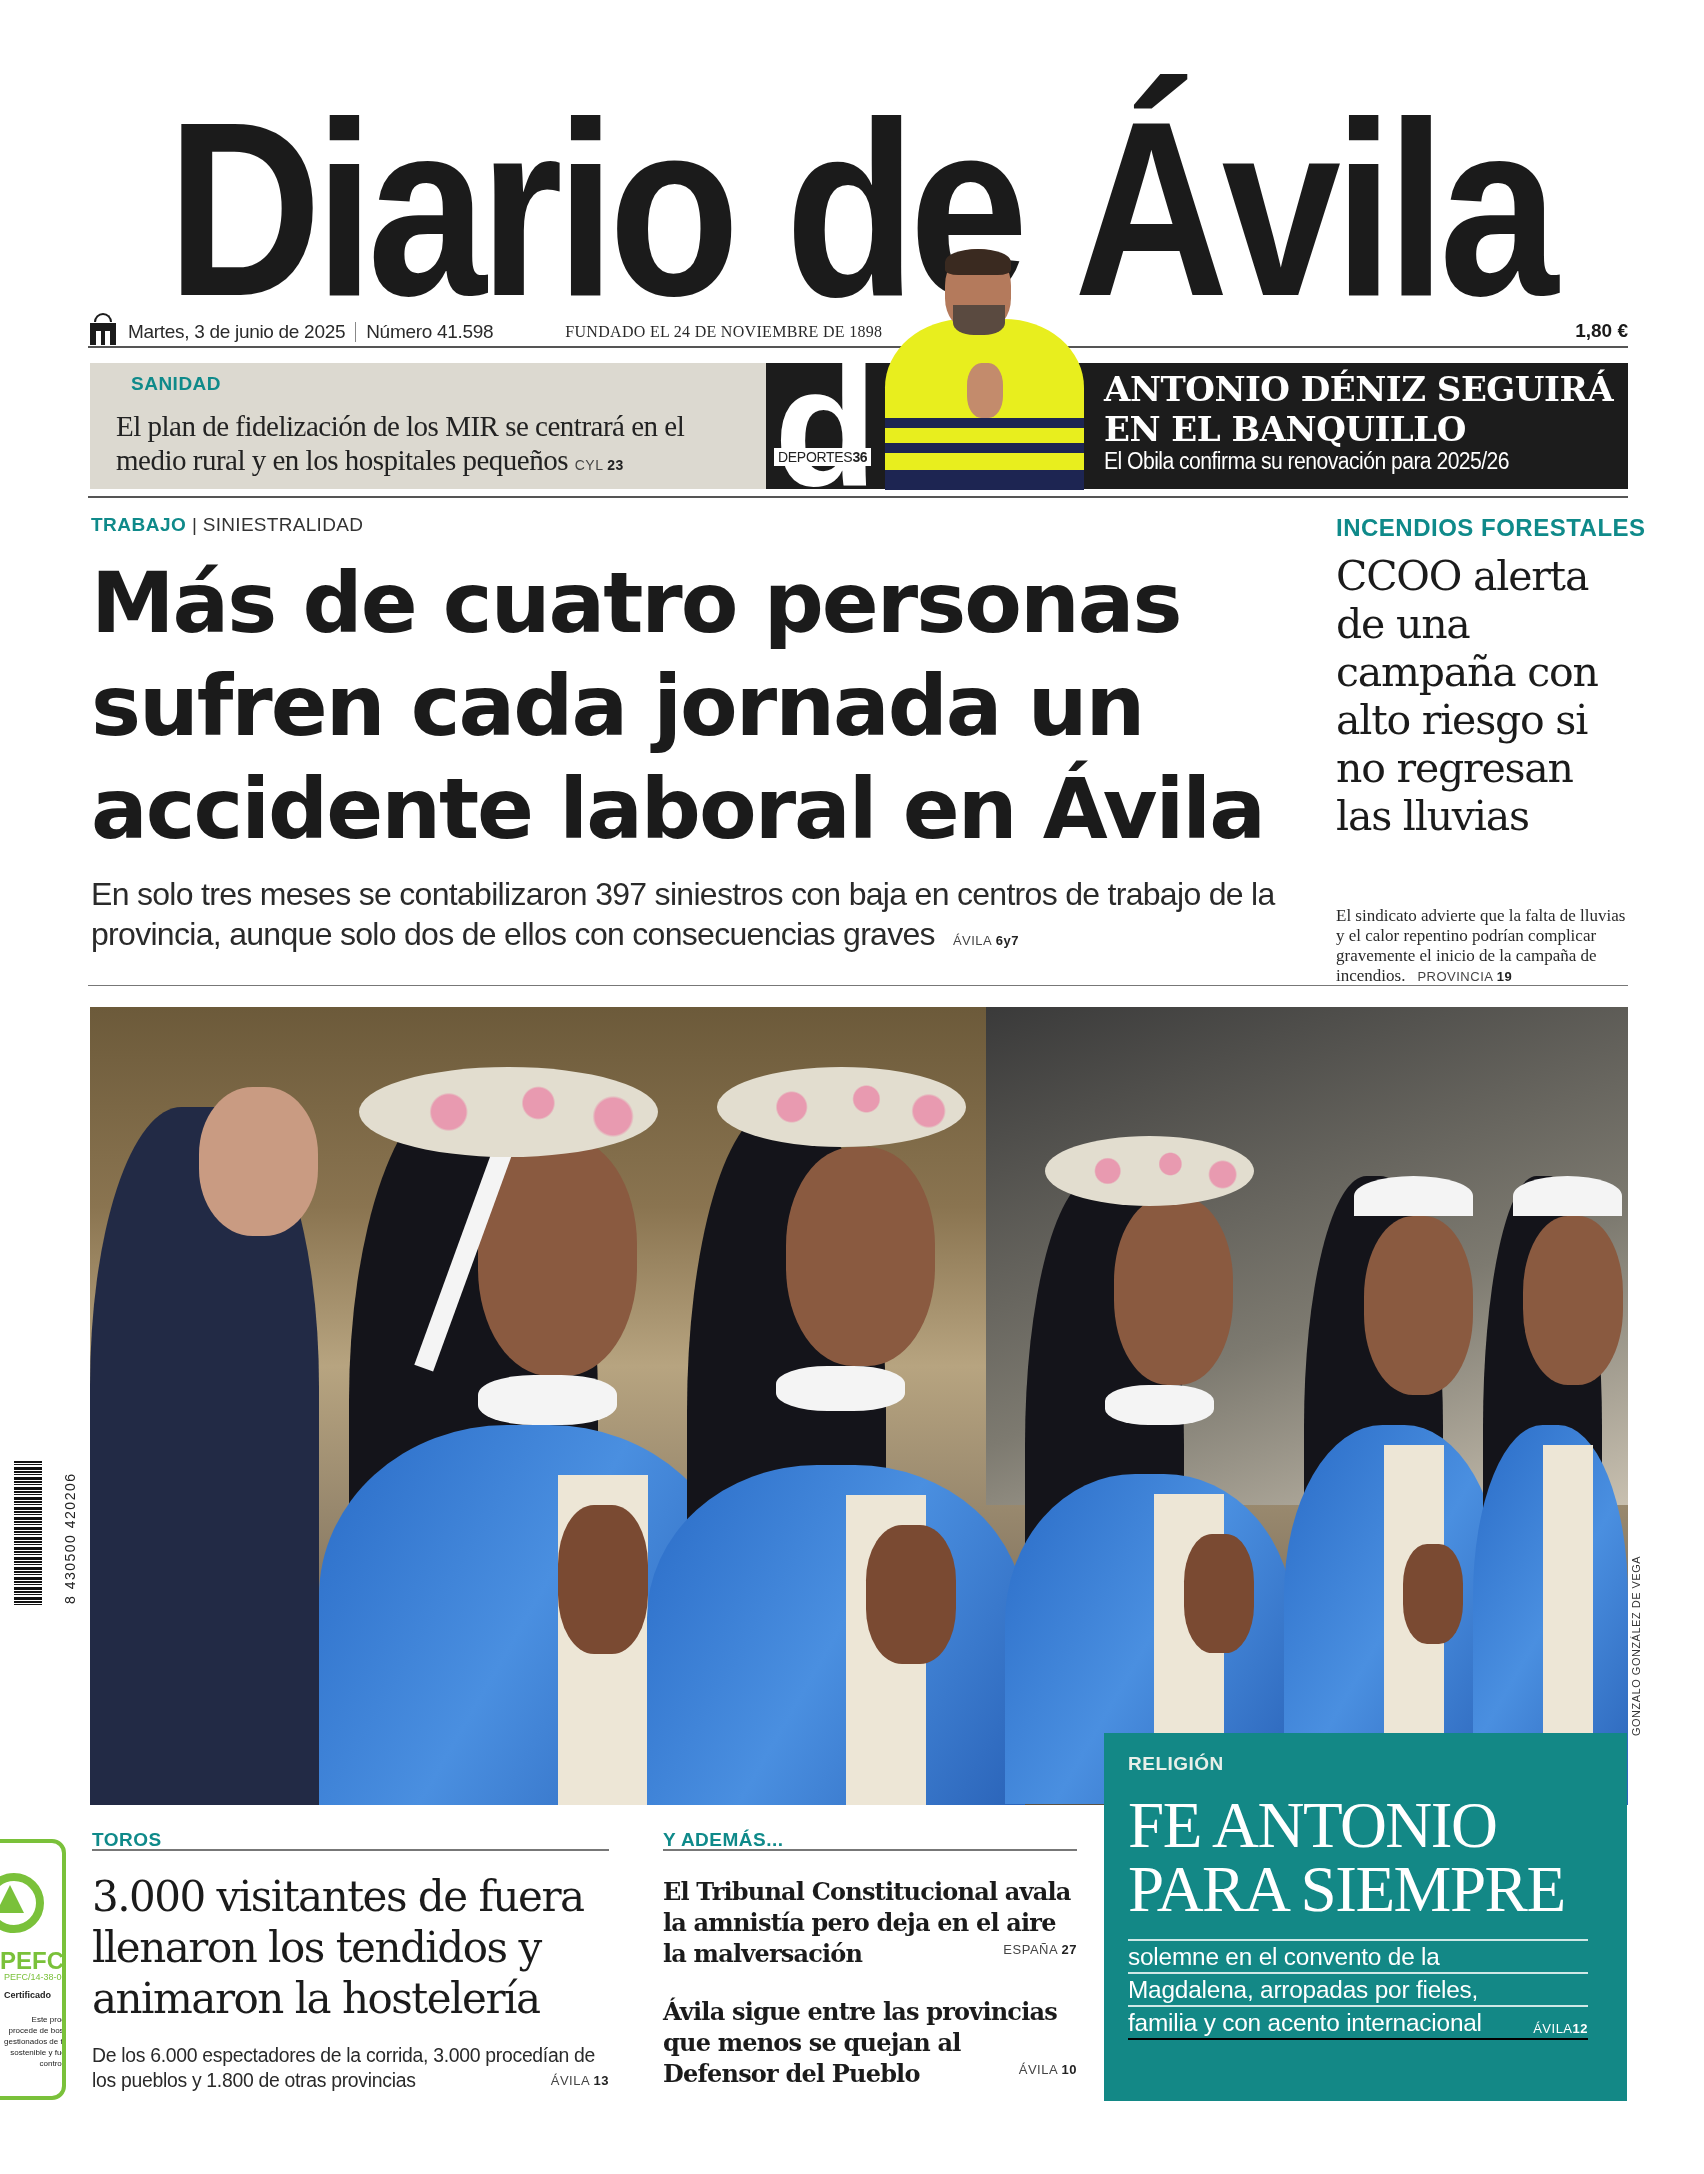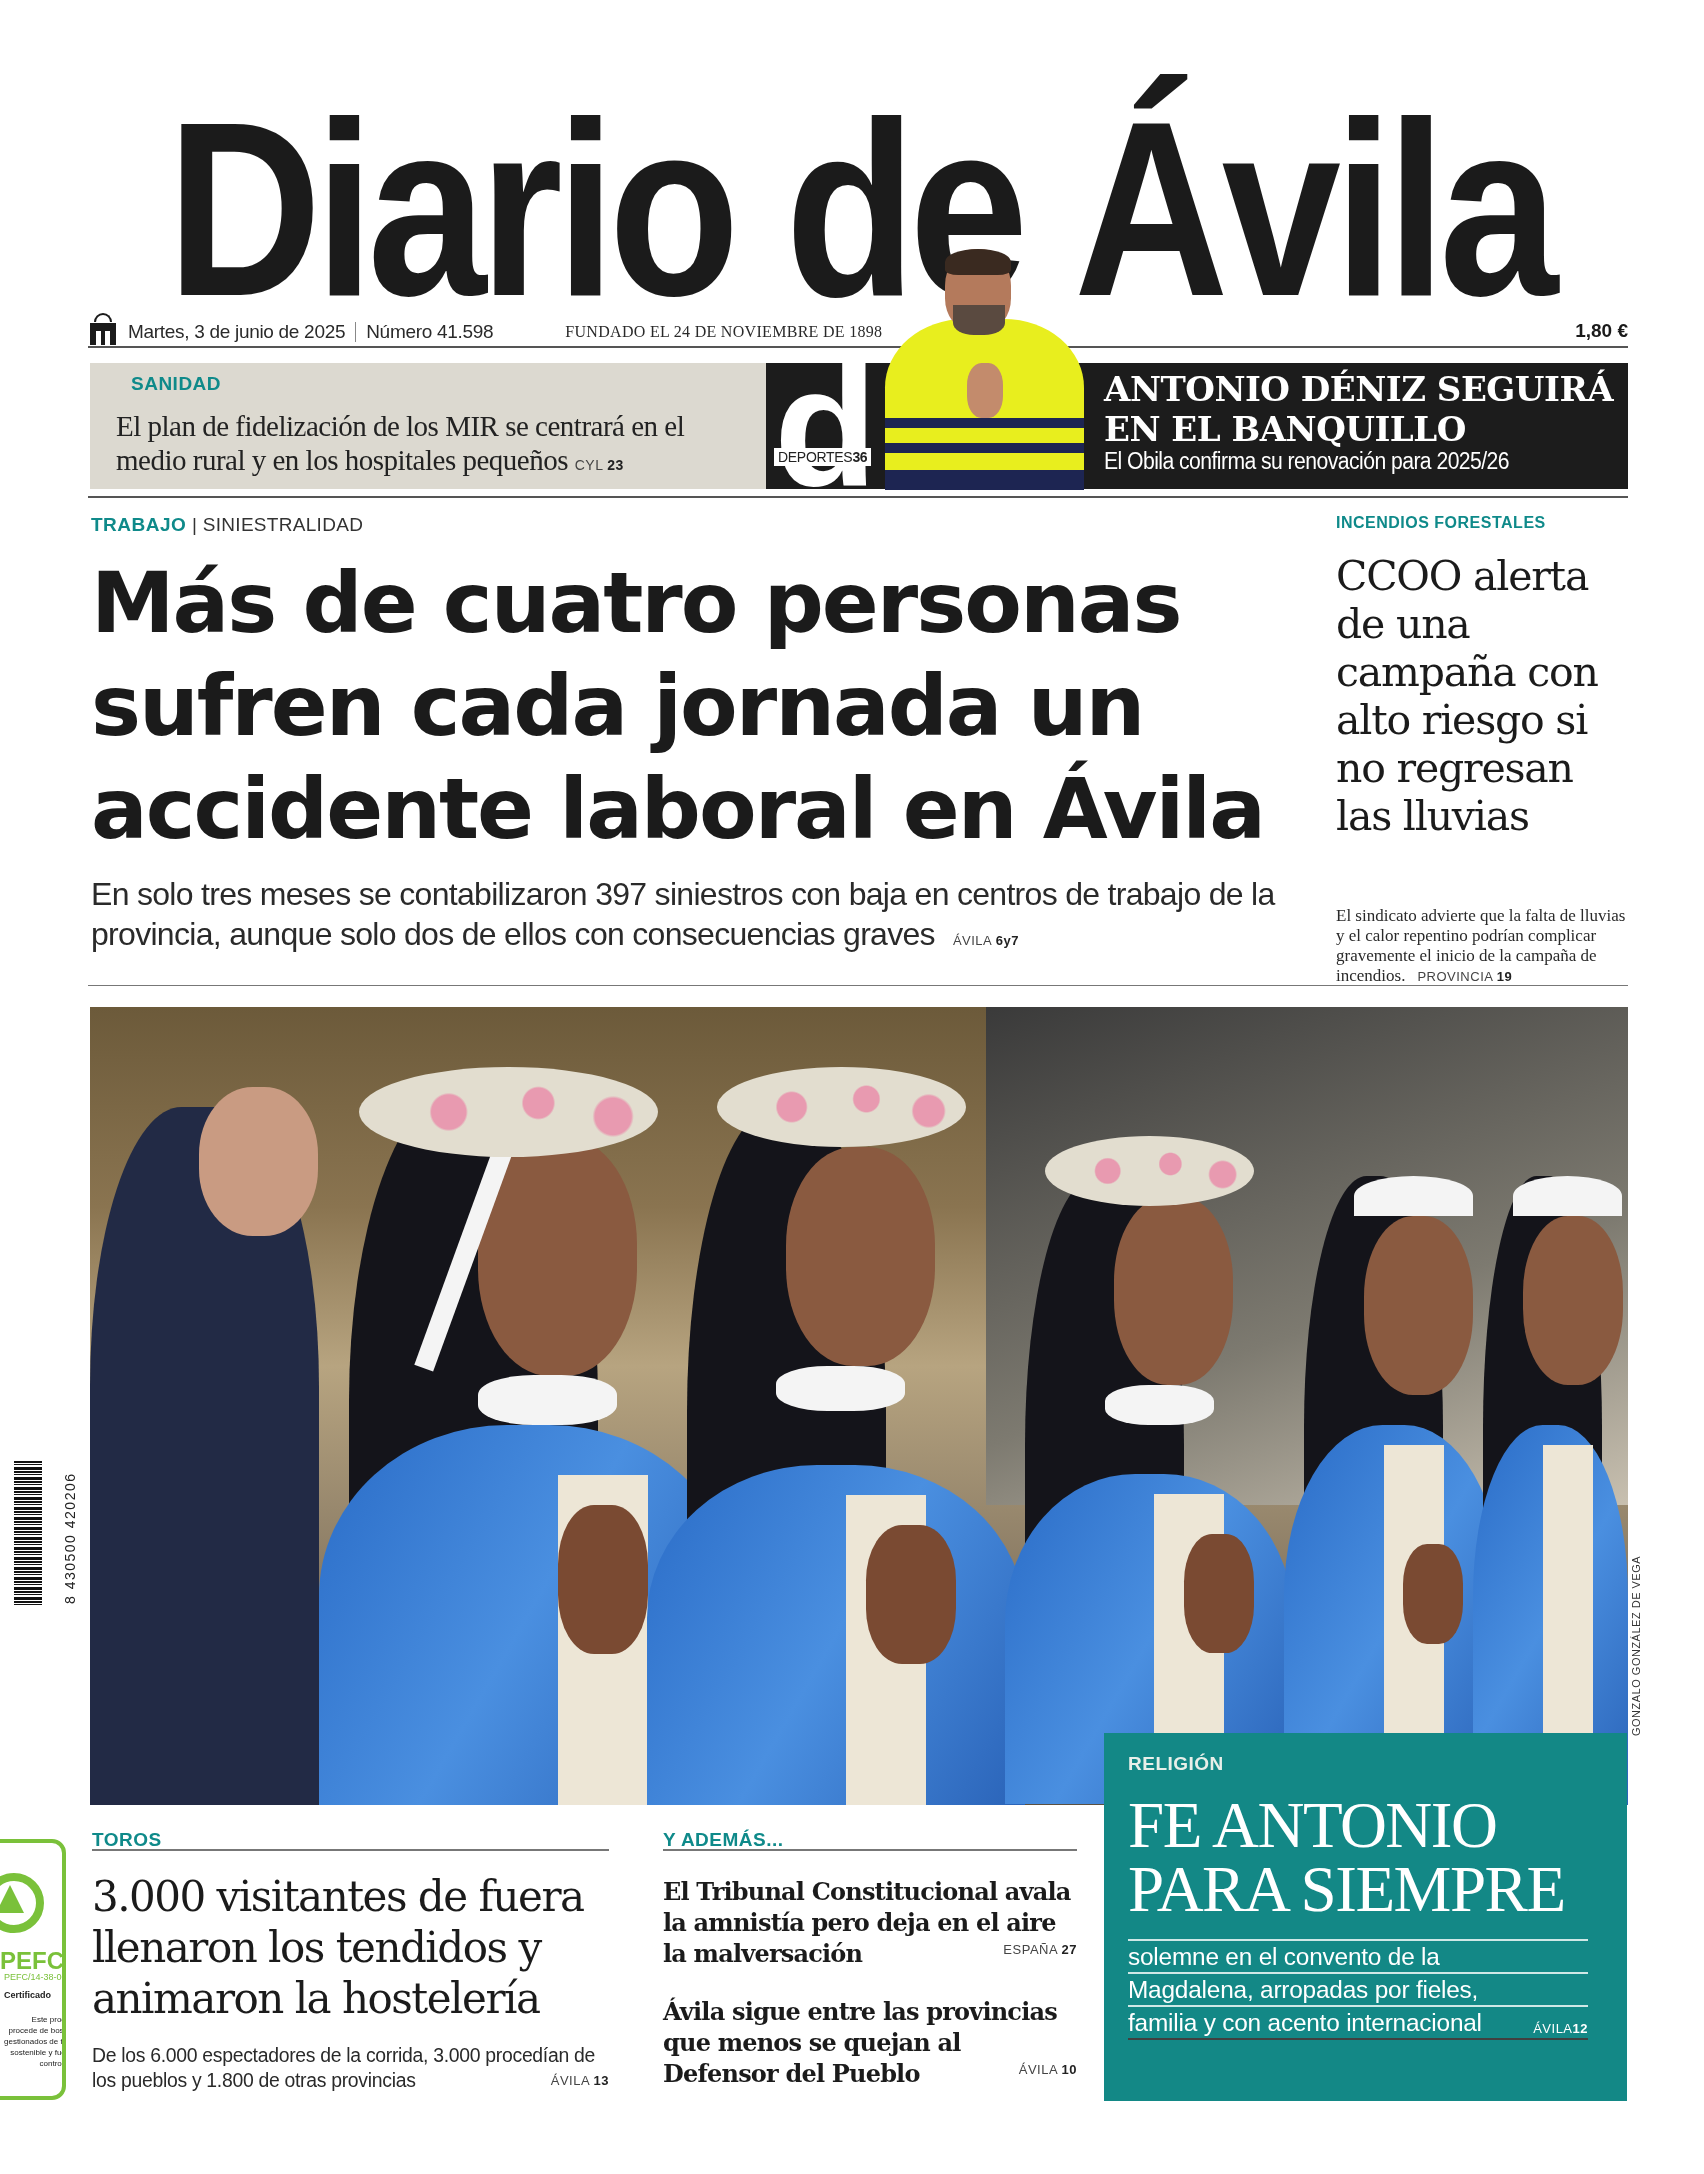--- a/index.html
+++ b/index.html
@@ -50,21 +50,21 @@
   .topband-rule { left: 88px; top: 496px; width: 1540px; height: 2px; background: #555; }
 
   
   .lead-kicker { left: 91px; top: 514px; font-size: 19px; }
   .lead-kicker .sub { font-weight: 400; color: #333; letter-spacing: 0.3px; }
   .lead-head { left: 91px; top: 552px; width: 1224px; font-family: "DejaVu Sans", sans-serif; font-weight: 700; font-size: 84px; line-height: 103px; letter-spacing: -2px; color: #1b1b1b; }
   .lead-dek { left: 91px; top: 874px; width: 1234px; font-family: "Liberation Sans", sans-serif; font-size: 32px; line-height: 40px; color: #2a2a2a; letter-spacing: -0.7px; }
   .lead-dek .pageref { font-size: 13px; margin-left: 18px; }
 
   
-  .side-kicker { left: 1336px; top: 514px; font-size: 16px; text-align: right; }
+  .side-kicker { left: 1336px; top: 514px; font-size: 24px; text-align: right; }
   .side-head { left: 1336px; top: 552px; width: 299px; font-family: "DejaVu Serif", serif; font-size: 41px; line-height: 48px; color: #1b1b1b; letter-spacing: -1.2px; }
   .side-dek { left: 1336px; top: 906px; width: 294px; font-family: "Liberation Serif", serif; font-size: 17px; line-height: 20px; color: #2a2a2a; }
   .side-dek .pageref { font-size: 13px; margin-left: 12px; }
   .mid-rule { left: 88px; top: 985px; width: 1540px; height: 1px; background: #777; }
 
   
   .photo { left: 90px; top: 1007px; width: 1538px; height: 798px; overflow: hidden; background: linear-gradient(180deg, #6c5a3a 0%, #8a7450 25%, #b7a480 45%, #8c7d66 70%, #5b5040 100%); }
   .photo .bg-wall { position: absolute; left: 896px; top: 0; width: 643px; height: 498px; background: linear-gradient(160deg, #3a3a3a, #7d7a70 60%, #c8c0b0); }
   .photo .man { position: absolute; left: 0; top: 100px; width: 229px; height: 698px; background: #222a45; border-radius: 40% 40% 0 0; }
   .photo .man-head { position: absolute; left: 109px; top: -20px; width: 119px; height: 149px; background: #c99b82; border-radius: 45%; }
@@ -101,21 +101,21 @@
   .brief { left: 663px; width: 414px; font-family: "DejaVu Serif", serif; font-weight: 700; font-size: 24px; line-height: 31px; color: #1b1b1b; letter-spacing: -0.8px; }
   .brief .pageref { position: absolute; right: 0; bottom: 4px; font-size: 13px; font-weight: 400; }
   .brief-1 { top: 1876px; }
   .brief-2 { top: 1996px; }
 
   .religion-box { left: 1104px; top: 1733px; width: 523px; height: 368px; background: #138886; padding: 20px 24px; color: #fff; }
   .religion-box .kicker { color: #e8efe9; font-size: 19px; }
   .religion-head { font-family: "Liberation Serif", serif; font-size: 65px; line-height: 64px; color: #fff; margin-top: 18px; letter-spacing: -1.5px; }
   .religion-dek { margin-top: 18px; width: 460px; }
   .religion-dek .line { border-top: 2px solid #cfe8e6; font-size: 24.4px; line-height: 31px; color: #fff; letter-spacing: -0.2px; white-space: nowrap; }
-  .religion-dek .line:last-child { border-bottom: 2px solid #404040; }
+  .religion-dek .line:last-child { border-bottom: 2px solid #000000; }
   .religion-dek .pageref { color: #fff; font-size: 13px; float: right; margin-top: 6px; }
   .religion-dek .pageref b { color: #fff; }
 </style>
 </head>
 <body>
 
 <div class="masthead-title">Diario de Ávila</div>
 
 <div class="abs dateline">
   <div class="crest">

